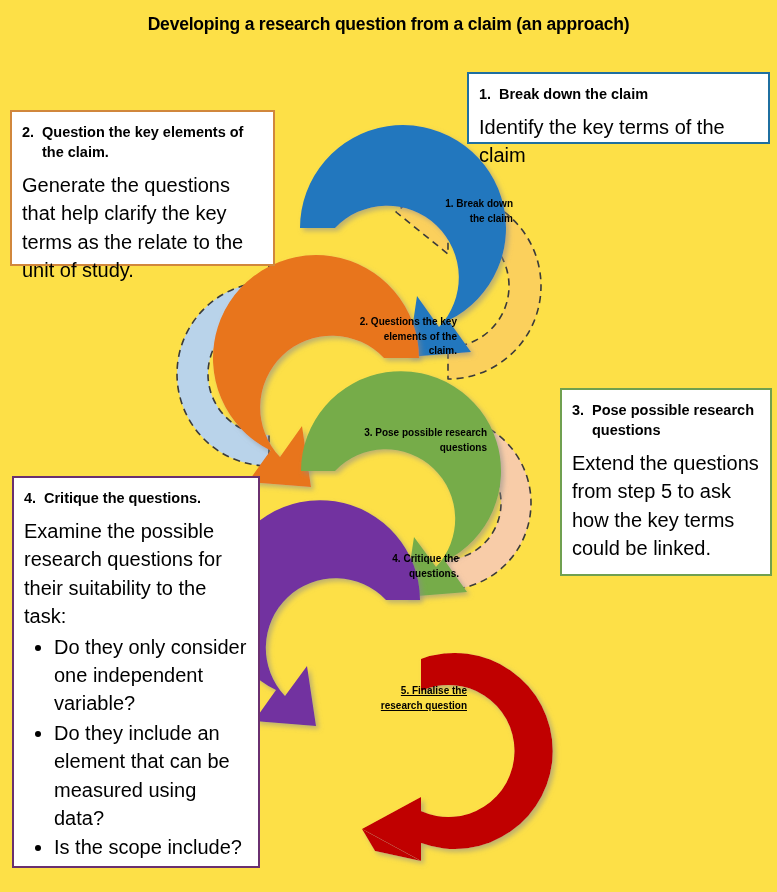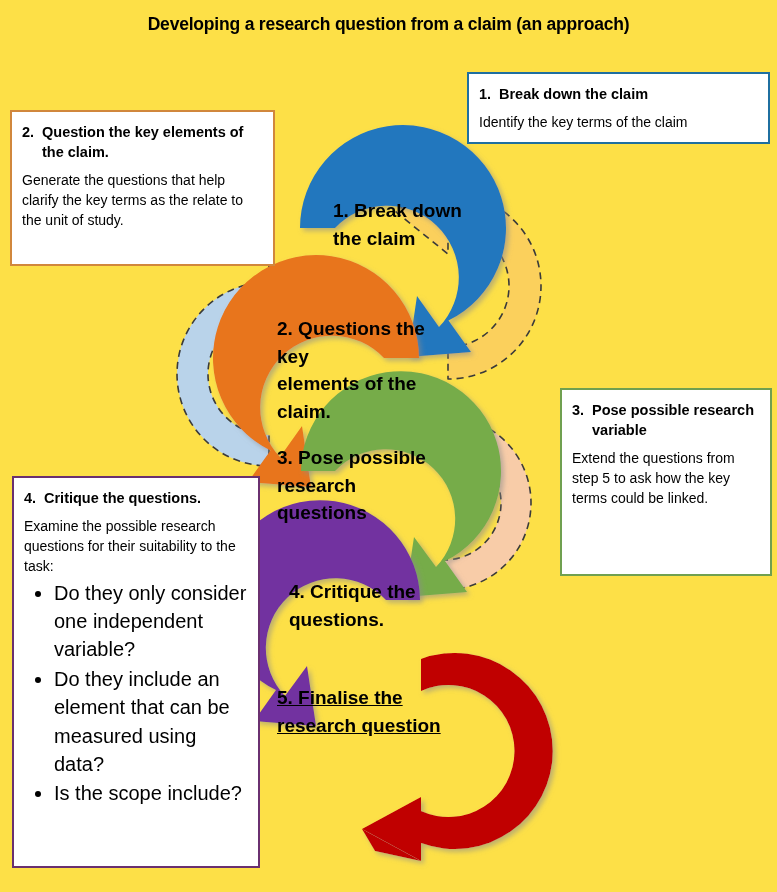--- a/index.html
+++ b/index.html
@@ -40,50 +40,51 @@
   .callout .hd{
     font-weight:bold;
     font-size:14.5px;
     line-height:1.38;
     margin:2px 0 9px 0;
     padding-left:20px;
     text-indent:-20px;
   }
   .callout .hd .num{ display:inline-block; width:20px; text-indent:0; }
   .callout .bd{
-    font-size:14px;
+    font-size:20px;
     line-height:1.42;
   }
   .callout ul{
     margin:2px 0 0 0;
     padding-left:30px;
   }
   .callout li{
     font-size:20px;
     line-height:1.42;
     margin-bottom:1px;
   }
 
   #box1{ left:467px; top:72px;  width:303px; height:72px;  border-color:#1F6FA0; }
   #box2{ left:10px;  top:110px; width:265px; height:156px; border-color:#D1873C; }
   #box3{ left:560px; top:388px; width:212px; height:188px; border-color:#70A050; }
   #box4{ left:12px;  top:476px; width:248px; height:392px; border-color:#6A3070; }
 
   .lbl{
     position:absolute;
     font-weight:bold;
-    font-size:19px;
+    font-size:10px;
     line-height:1.45;
     z-index:4;
     white-space:pre-line;
+    text-align:right;
   }
   #lbl1{ left:333px; top:197px; width:180px; }
   #lbl2{ left:277px; top:315px; width:180px; }
-  #lbl3{ left:277px; top:444px; width:210px; }
-  #lbl4{ left:279px; top:578px; width:180px;margin-left:10px; }
+  #lbl3{ left:277px; top:426px; width:210px; }
+  #lbl4{ left:279px; top:552px; width:180px; }
   #lbl5{ left:277px; top:684px; width:190px;text-decoration:underline; }
 </style>
 </head>
 <body>
 
 <div id="page">
 
   <div id="title">Developing a research question from a claim (an approach)</div>
 
   <svg id="arrows" viewBox="0 0 777 892">
@@ -197,21 +198,21 @@
 
   <div class="callout" id="box2">
     <div class="hd">
       <span class="num">2.</span><span>Question the key elements of the claim.</span>
     </div>
     <div class="bd">Generate the questions that help clarify the key terms as the relate to the unit of study.</div>
   </div>
 
   <div class="callout" id="box3">
     <div class="hd">
-      <span class="num">3.</span><span>Pose possible research variable</span>
+      <span class="num">3.</span><span>Pose possible research questions</span>
     </div>
     <div class="bd">Extend the questions from step 5 to ask how the key terms could be linked.</div>
   </div>
 
   <div class="callout" id="box4">
     <div class="hd">
       <span class="num">4.</span><span>Critique the questions.</span>
     </div>
     <div class="bd">Examine the possible research questions for their suitability to the task:</div>
     <ul>

